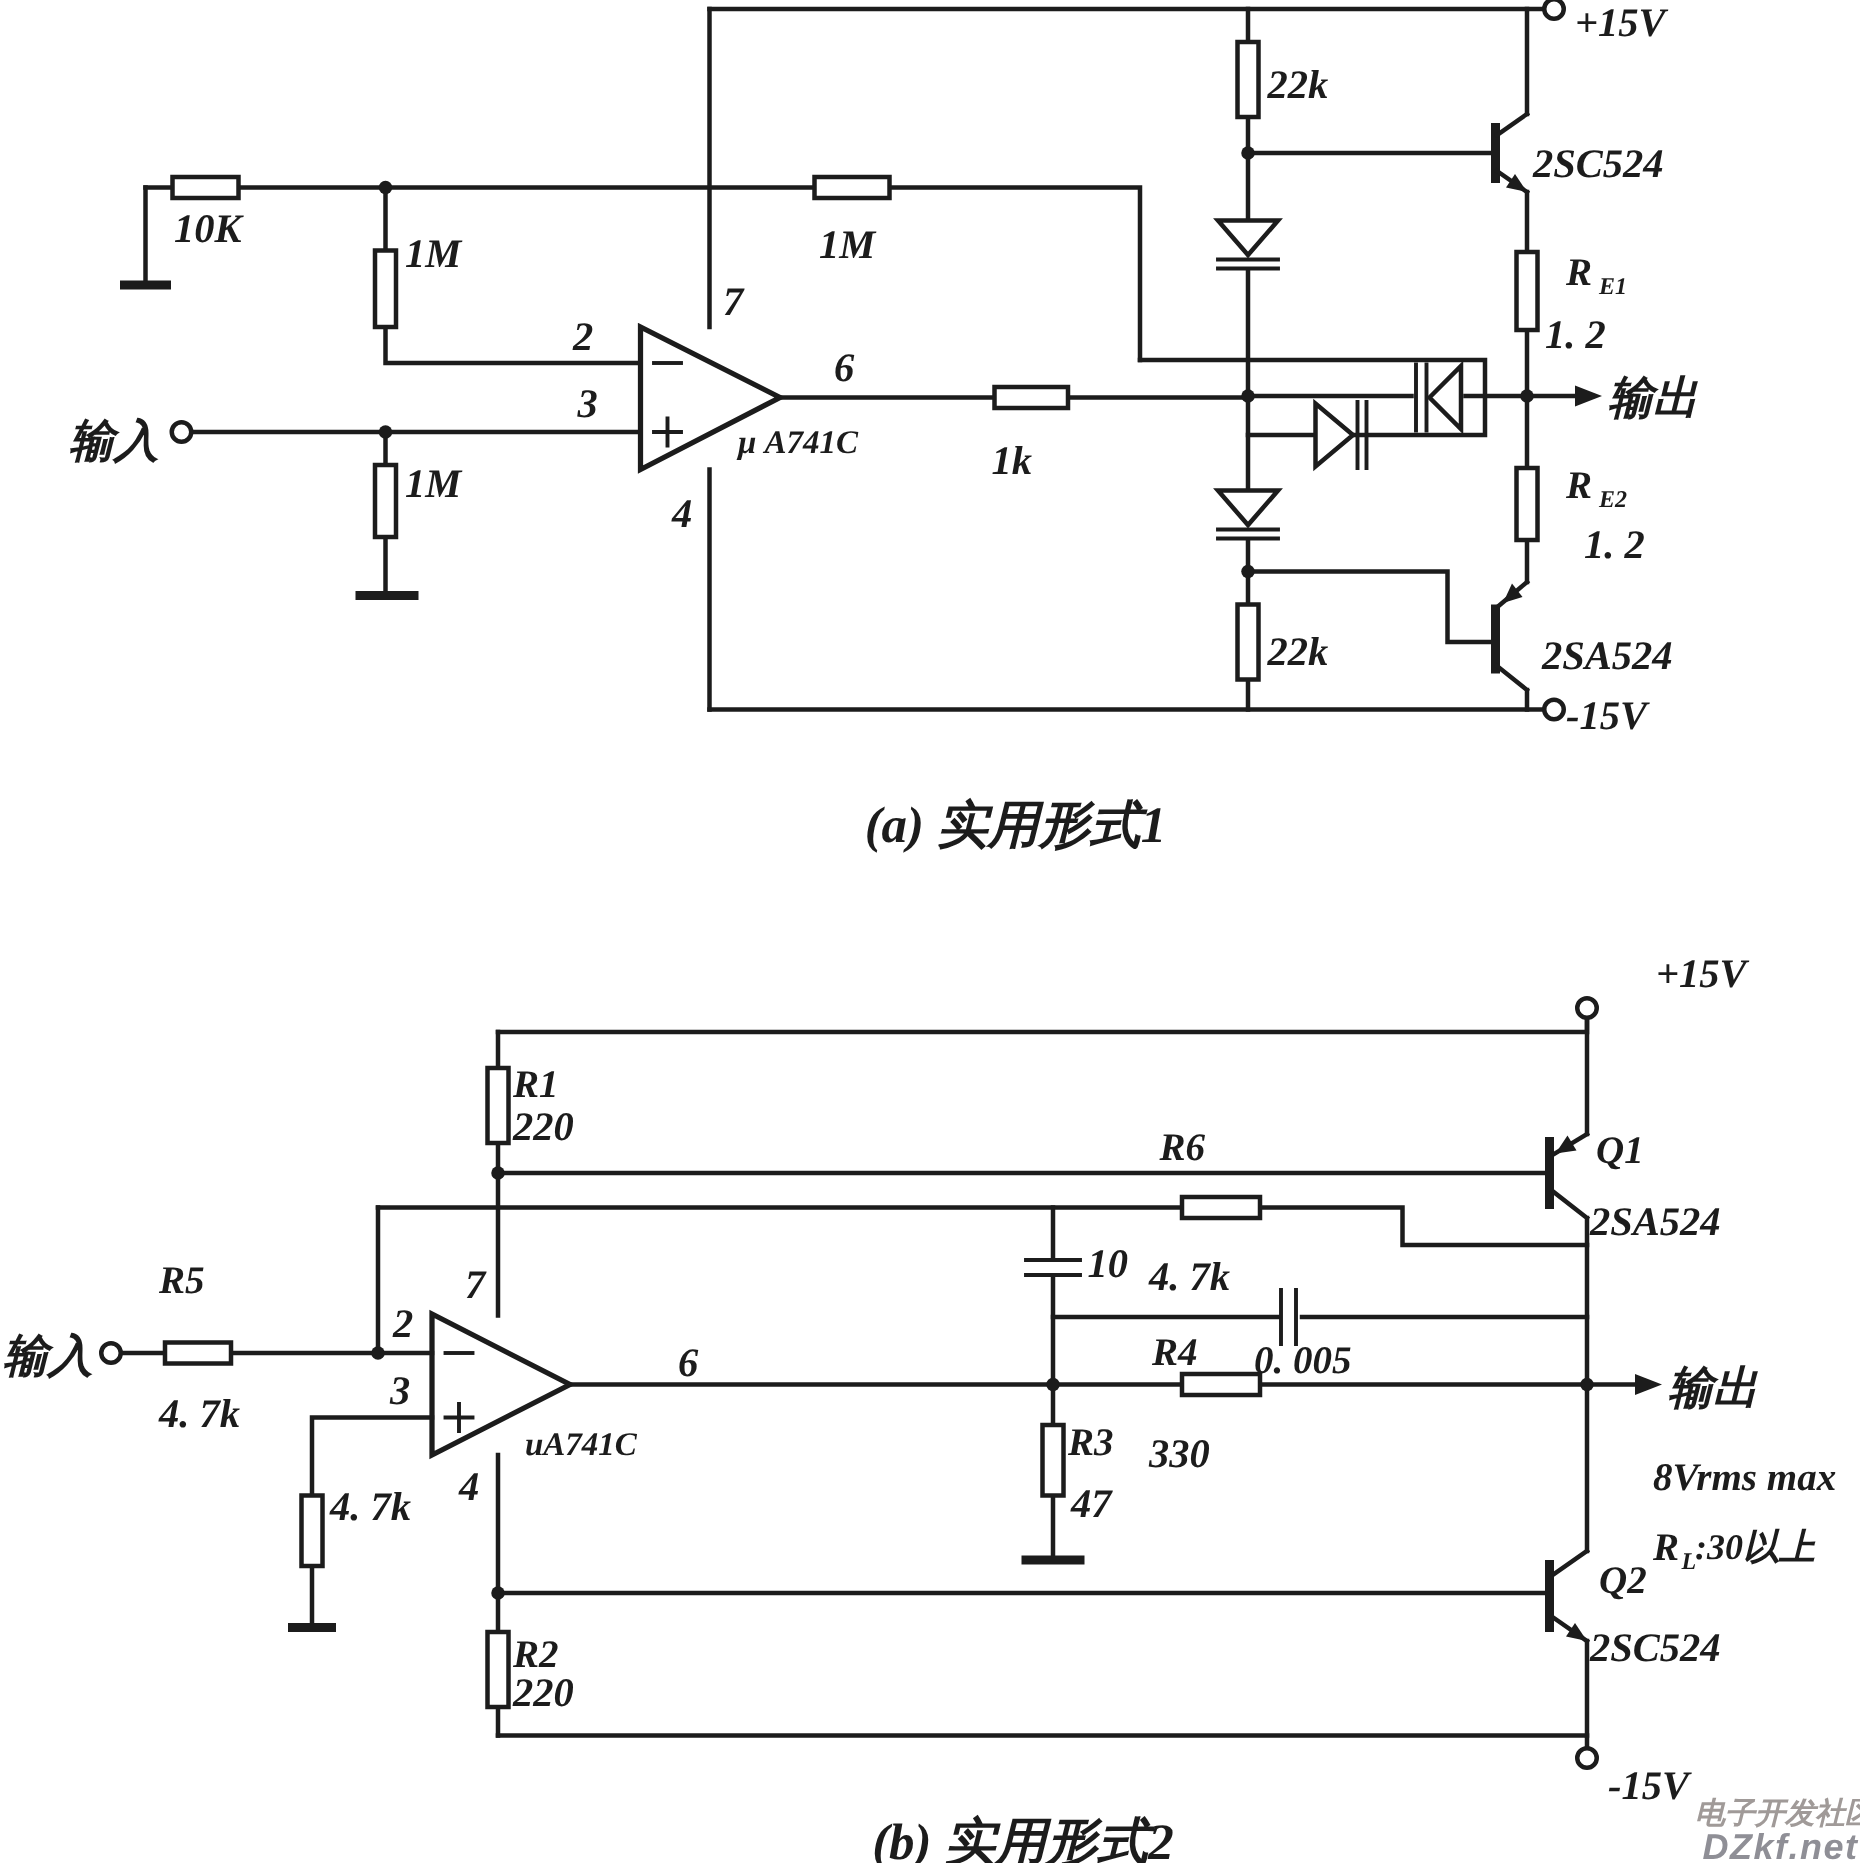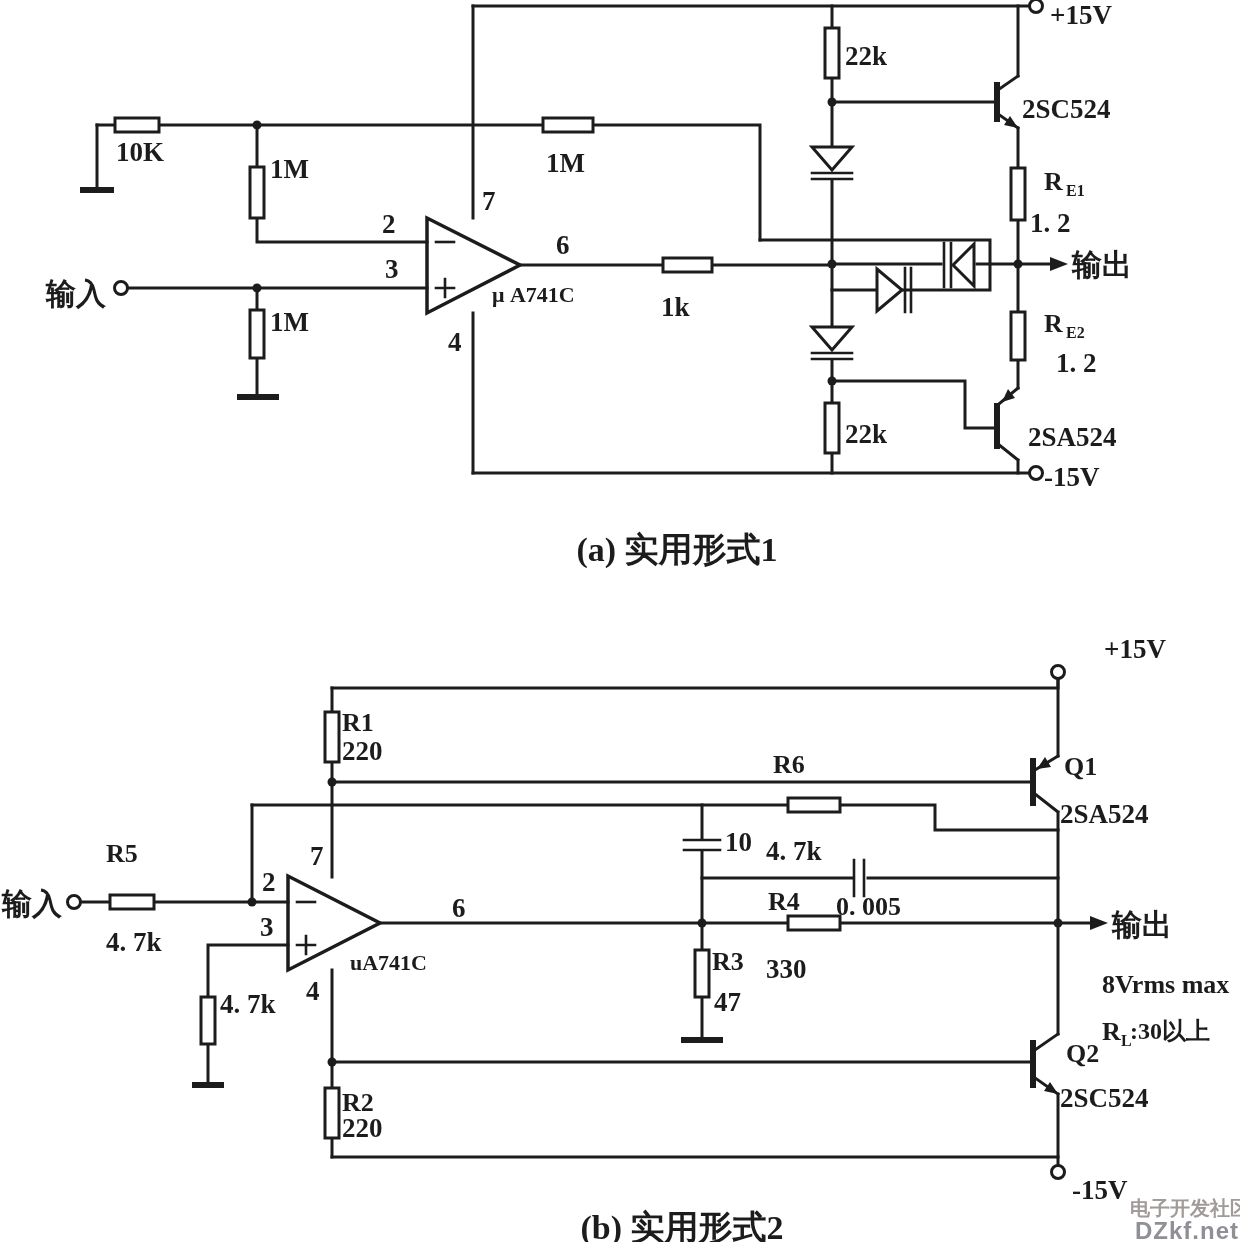--- a/index.html
+++ b/index.html
@@ -1,16 +1,16 @@
 <!DOCTYPE html>
 <html><head>
 <meta charset="utf-8">
 <style>
   html,body{margin:0;padding:0;background:#e8e8e8;}
-  #page{width:1240px;height:1242px;background:#ffffff;position:relative;margin:0 auto;}
+  #page{width:1240px;height:1242px;background:#ffffff;position:relative;margin:0 auto;font-style:italic;}
   svg{display:block}
   .w{stroke:#1c1c1c;stroke-width:3;fill:none;stroke-linecap:square}
   .w2{stroke:#1c1c1c;stroke-width:2.6;fill:none;stroke-linecap:square}
   .comp{fill:#ffffff;stroke:#1c1c1c;stroke-width:3}
   .dio{fill:#ffffff;stroke:#1c1c1c;stroke-width:3;stroke-linejoin:miter}
   .bar{stroke:#1c1c1c;stroke-width:6;fill:none;stroke-linecap:butt}
   .gnd{stroke:#1c1c1c;stroke-width:6;fill:none;stroke-linecap:butt}
   .dot{fill:#1c1c1c;stroke:none}
   .term{fill:#ffffff;stroke:#1c1c1c;stroke-width:3}
   .head{fill:#1c1c1c;stroke:none}

